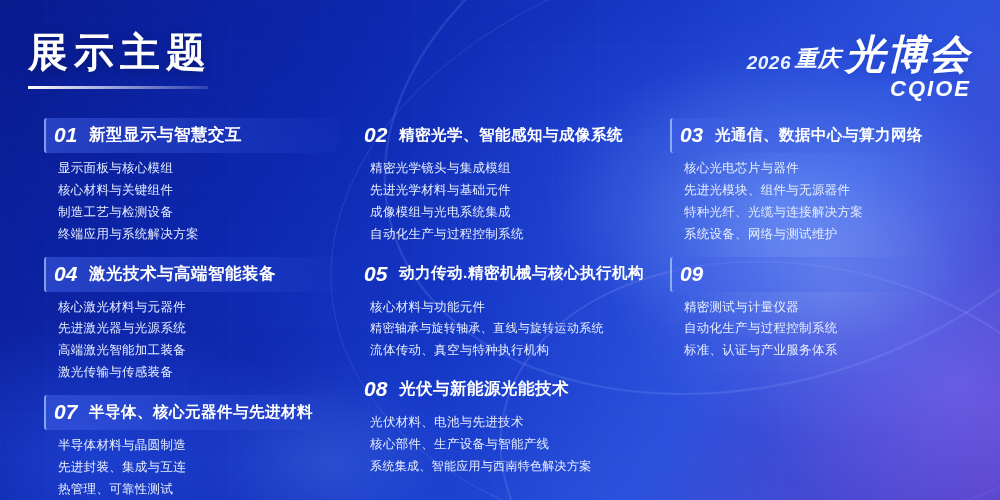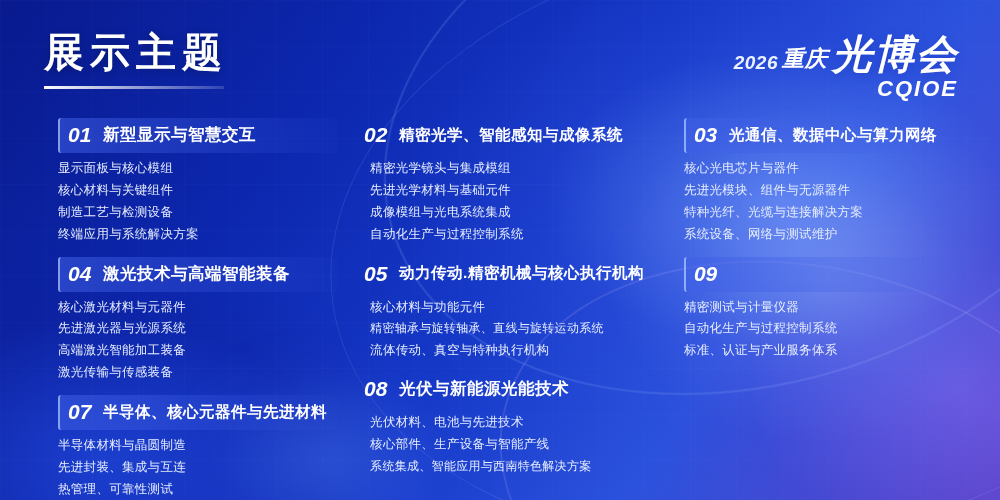--- a/index.html
+++ b/index.html
@@ -72,42 +72,42 @@
       linear-gradient(rgba(255,255,255,0.030) 1px, transparent 1px),
       linear-gradient(90deg, rgba(255,255,255,0.030) 1px, transparent 1px);
     background-size: 46px 46px;
     opacity: 0.5;
     pointer-events: none;
   }
 
   
   .title-wrap {
     position: absolute;
-    left: 44px;
+    left: 28px;
     top: 30px;
     text-align: center;
   }
   .main-title {
     font-size: 40px;
     font-weight: bold;
     color: #ffffff;
     letter-spacing: 6px;
     line-height: 1.1;
     text-shadow: 0 2px 10px rgba(0,0,0,0.25);
   }
   .title-underline {
     margin-top: 12px;
     width: 180px;
     height: 3px;
     background: linear-gradient(90deg, #ffffff 0%, rgba(255,255,255,0.15) 100%);
   }
 
   .logo-wrap {
     position: absolute;
-    right: 42px;
+    right: 29px;
     top: 34px;
     text-align: right;
     color: #ffffff;
     font-style: italic;
   }
   .logo-top {
     display: flex;
     align-items: flex-end;
     justify-content: flex-end;
     gap: 4px;
@@ -167,21 +167,20 @@
   .block-head {
     display: flex;
     align-items: center;
     gap: 9px;
     padding: 5px 8px 6px 8px;
     border-radius: 3px;
   }
   .block-head.boxed {
     background: linear-gradient(90deg, rgba(64,96,230,0.55) 0%, rgba(64,96,230,0.05) 100%);
     border-left: 2px solid rgba(170,200,255,0.75);
-    margin-left: 14px;
   }
   .blk-num {
     font-size: 21px;
     font-weight: bold;
     color: #ffffff;
     font-style: italic;
     letter-spacing: 0px;
     min-width: 26px;
   }
   .blk-title {

